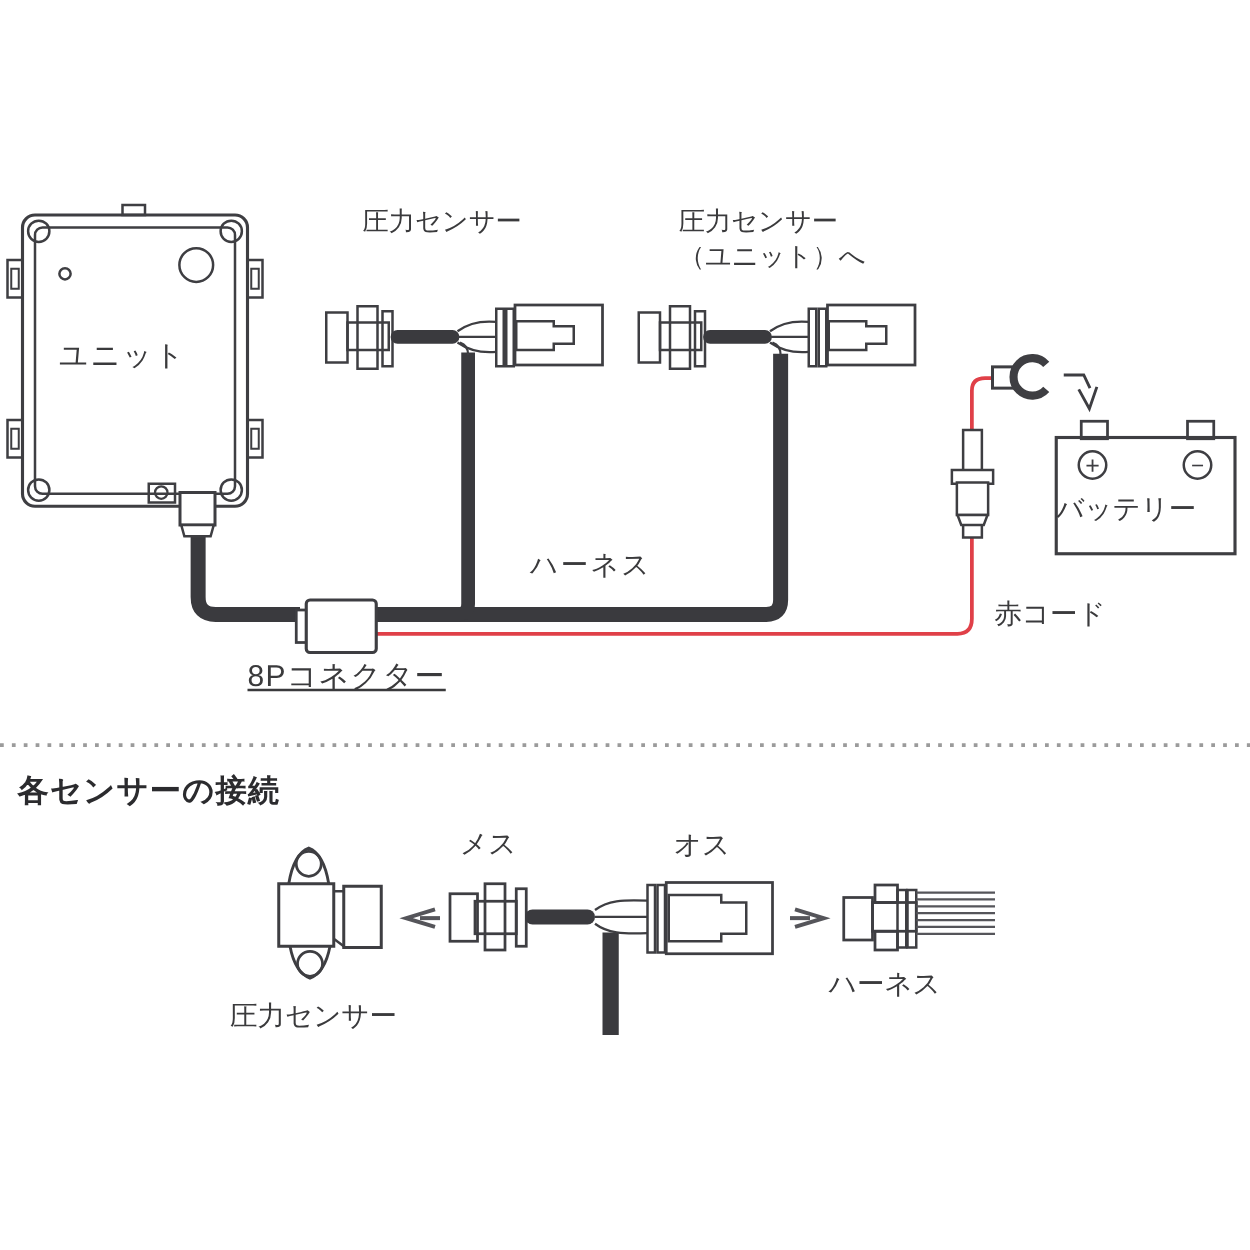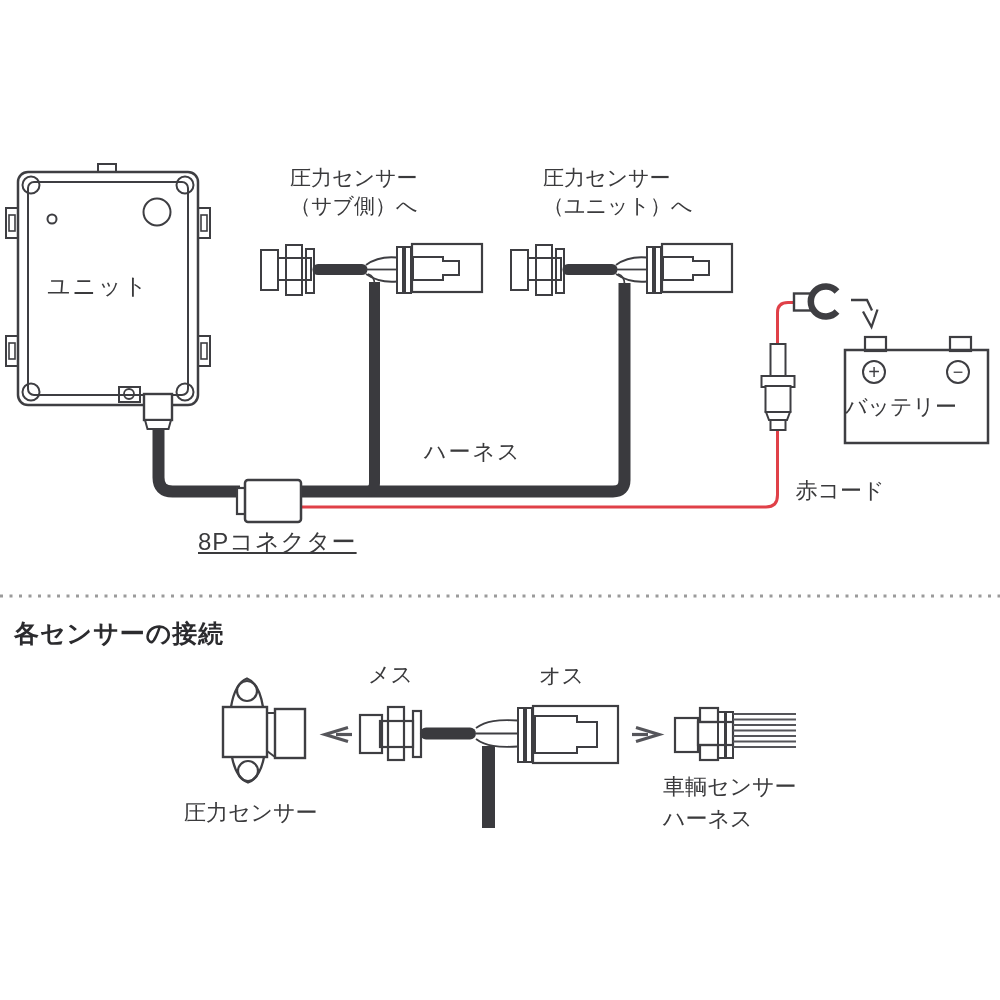--- a/index.html
+++ b/index.html
@@ -168,44 +168,42 @@
       <path d="M733 730.5 H796"></path>
       <path d="M733 736 H796"></path>
       <path d="M733 741.5 H796"></path>
       <path d="M733 747 H796"></path>
     </g>
   </g>
 </svg>
 
 <div class="lbl" style="left:290px;top:164px;width:160px;">
   <div>圧力センサー</div>
-  <div>（サブ側）へ</div>
 </div>
 
 <div class="lbl" style="left:543px;top:164px;width:170px;">
   <div>圧力センサー</div>
   <div>（ユニット）へ</div>
 </div>
 
-<div class="lbl unitlbl" style="left:47px;top:272px;width:126px;">ユニット</div>
+<div class="lbl unitlbl" style="left:47px;top:272px;width:126px;font-family:Liberation Mono, monospace;">ユニット</div>
 
 <div class="lbl lbl2" style="left:424px;top:438px;width:110px;letter-spacing:2px;">ハーネス</div>
 
 <div class="lbl lbl2" style="left:790px;top:477px;width:100px;text-align:center;">赤コード</div>
 
 <div class="lbl p8lbl" style="left:198px;top:528px;width:175px;">8Pコネクター</div>
 
 <div class="lbl lbl2" style="left:845px;top:393px;width:143px;">バッテリー</div>
 
 <div class="lbl heading" style="left:14px;top:619px;">各センサーの接続</div>
 
 <div class="lbl lbl2" style="left:368px;top:661px;width:55px;">メス</div>
 
 <div class="lbl lbl2" style="left:539px;top:662px;width:55px;">オス</div>
 
 <div class="lbl lbl2" style="left:184px;top:799px;width:165px;">圧力センサー</div>
 
 <div class="lbl lbl2 vh" style="left:663px;top:771px;width:165px;">
-  <div>車輌センサー</div>
   <div>ハーネス</div>
 </div>
 
 </div>
 
 </body></html>

